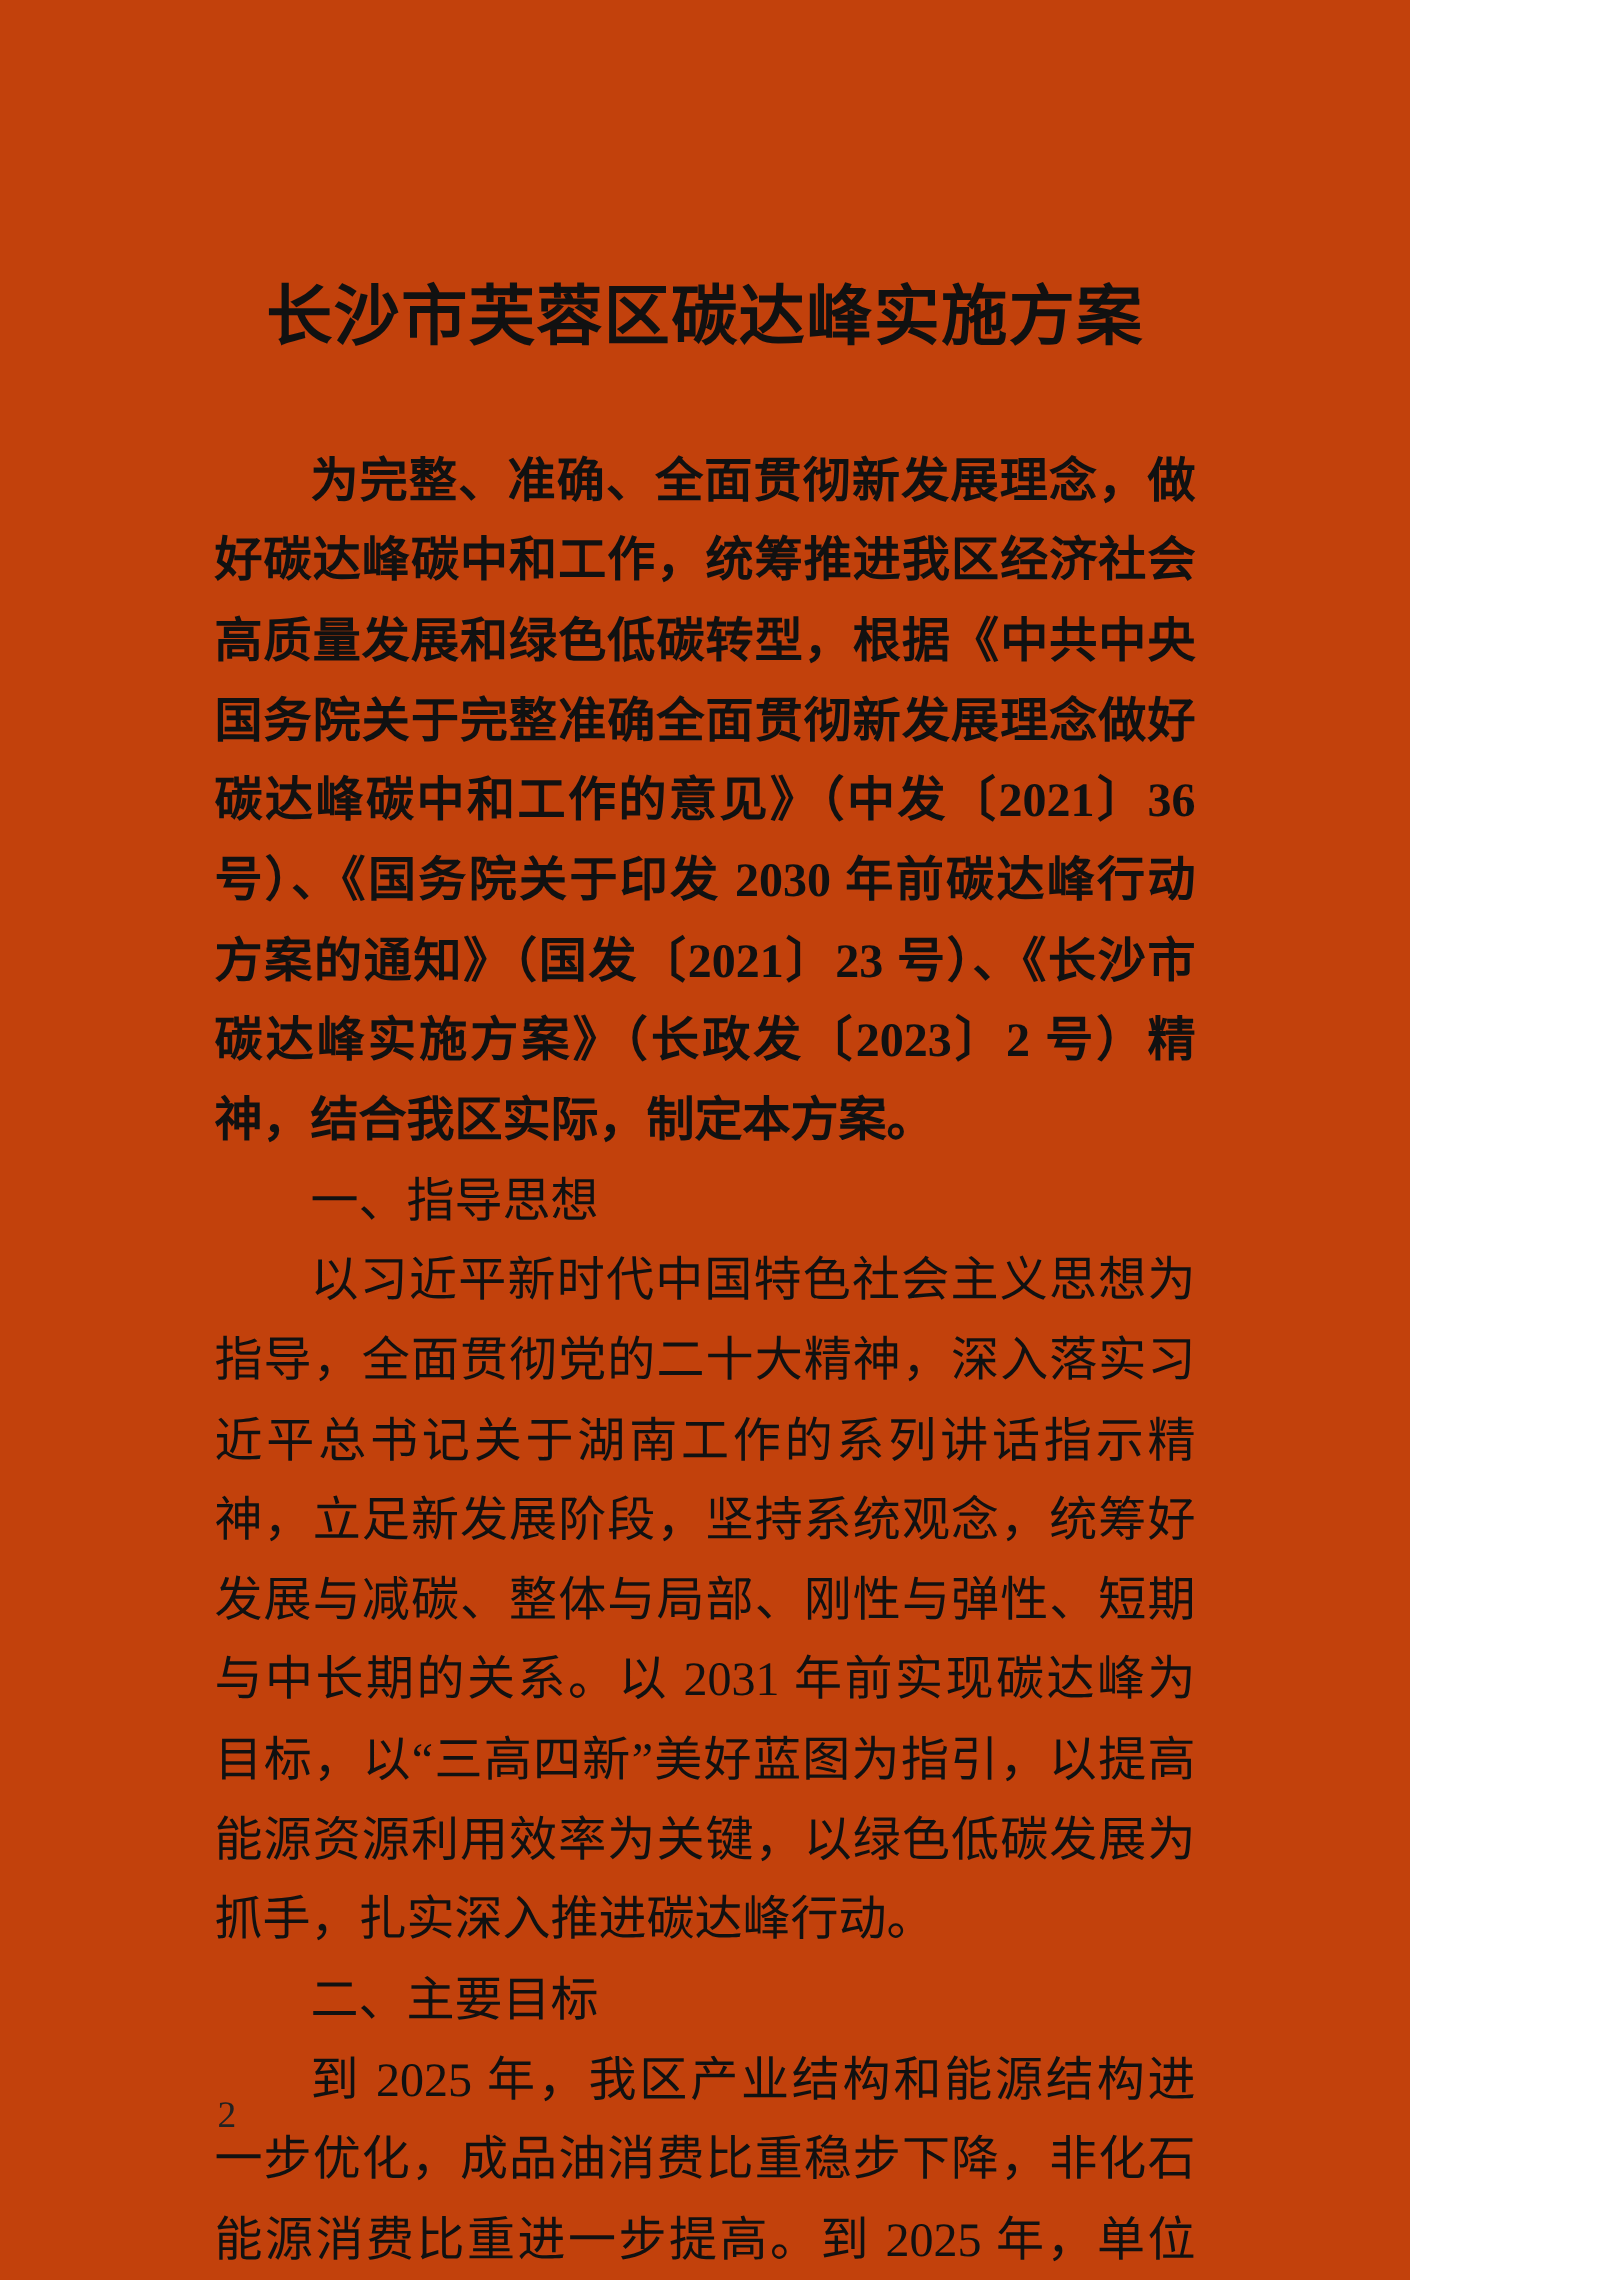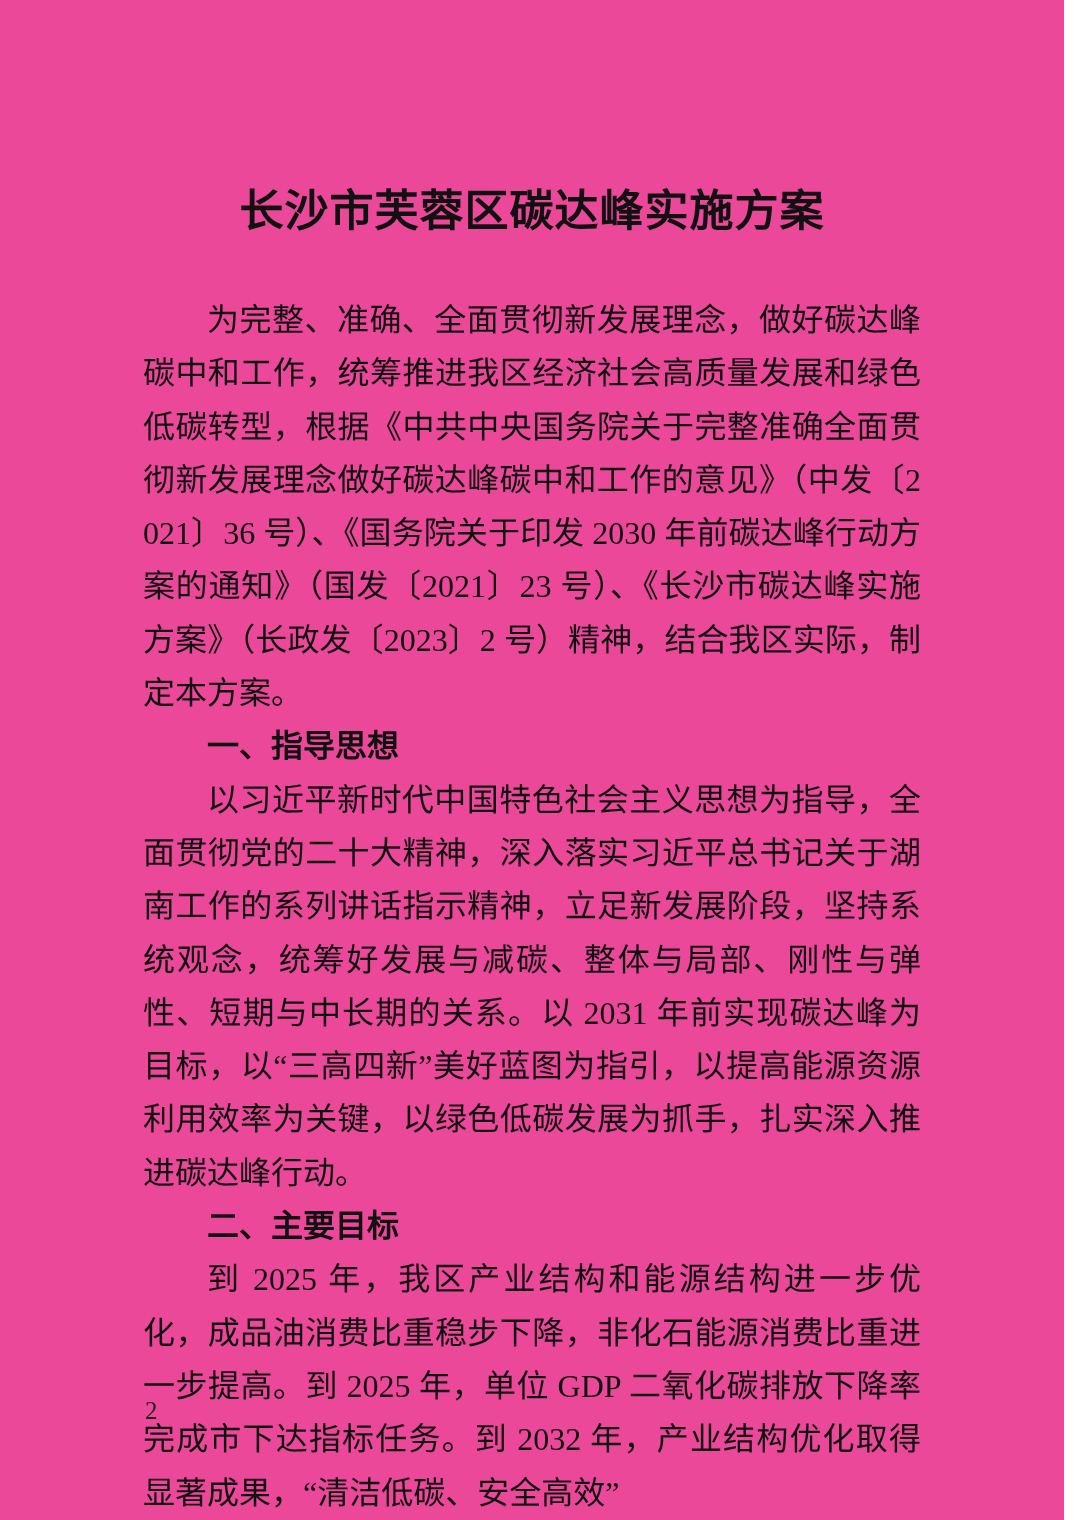--- a/index.html
+++ b/index.html
@@ -2,23 +2,23 @@
 <html lang="zh-CN"><head>
 <meta charset="utf-8">
 <style>
   html, body {
     margin: 0;
     padding: 0;
     background: #ffffff;
   }
   .page {
     position: relative;
-    width: 1064px;
+    width: 940px;
     height: 1520px;
-    background: #ec4899;
+    background: #c2410c;
     color: #111111;
     font-family: "Liberation Serif", "DejaVu Serif", serif;
     overflow: hidden;
     box-sizing: border-box;
   }
   .content {
     position: absolute;
     left: 143px;
     right: 143px;
     top: 0;
@@ -36,26 +36,27 @@
     margin: 0;
     font-size: 32px;
     line-height: 53.3px;
     text-align: justify;
     text-justify: inter-character;
     text-indent: 64px;
     word-break: break-all;
   }
   .para.first {
     margin-top: 56px;
+    font-weight: bold;
   }
   .heading {
     margin: 0;
     font-size: 32px;
     line-height: 53.3px;
-    font-weight: 700;
+    font-weight: 400;
     text-indent: 64px;
     font-family: "Liberation Sans", "DejaVu Sans", sans-serif;
   }
   .page-number {
     position: absolute;
     left: 145px;
     top: 1396px;
     font-size: 25px;
     line-height: 30px;
     color: #222222;

